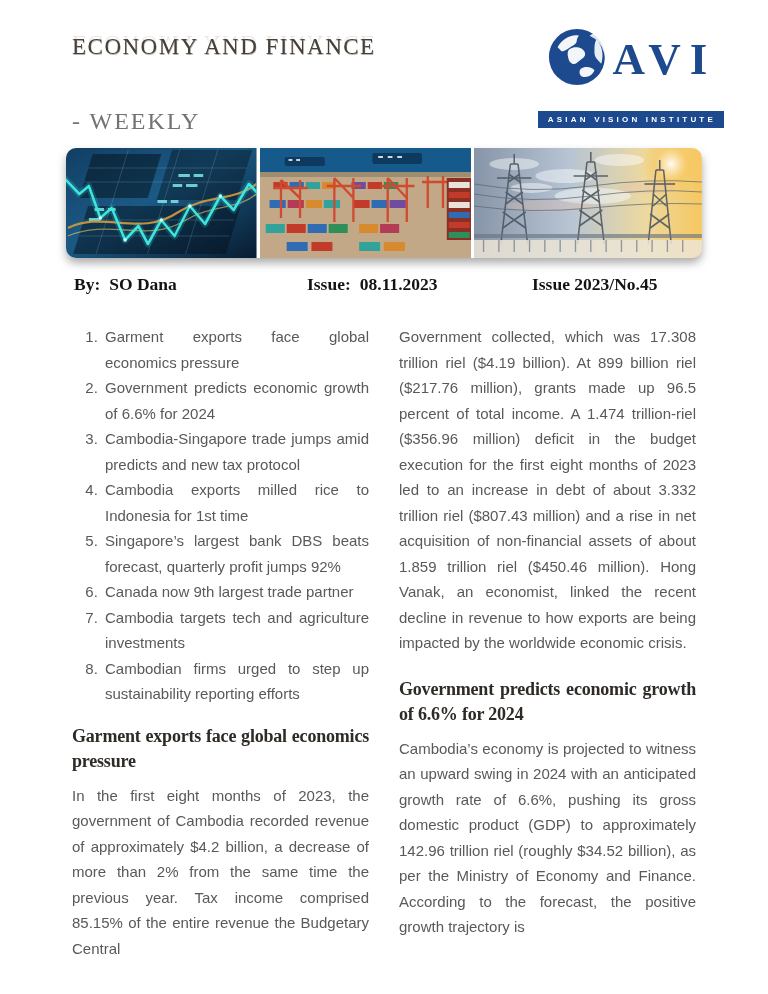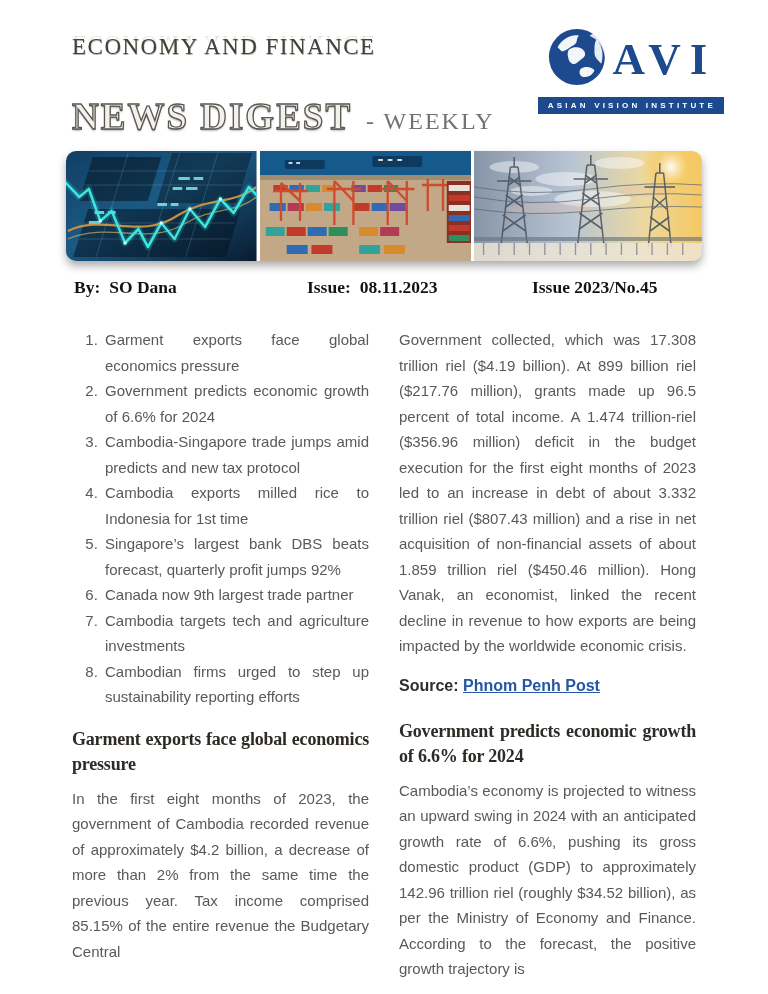--- a/index.html
+++ b/index.html
@@ -39,21 +39,21 @@
   }
 
   
   .logo { display:flex; flex-direction:column; align-items:center; }
   .logo-top { display:flex; align-items:center; gap:5px; }
   .avi-acronym {
     font-family:"Liberation Serif", serif; font-weight:700; font-size:45px;
     color:#1d4a8f; letter-spacing:9px; line-height:1;
   }
   .logo-bar {
-    margin-top:5px; background:#1d4a8f; color:#ffffff; font-weight:700;
+    margin-top:19px; background:#1d4a8f; color:#ffffff; font-weight:700;
     font-size:8px; letter-spacing:3.2px; padding:4px 8px 4px 10px; white-space:nowrap;
   }
 
   
   .banner {
     margin:13px 52px 0 52px; display:flex; gap:3px; background:#fff;
     border-radius:10px; overflow:hidden;
     box-shadow:0 5px 9px rgba(70,70,70,.45);
   }
   .banner svg { display:block; height:110px; }
@@ -95,21 +95,20 @@
 
 <div class="page">
 
   <div class="header">
     <div class="titles">
       <div class="kicker-wrap">
         <div class="kicker">ECONOMY AND FINANCE</div>
         <div class="kicker-reflection">ECONOMY AND FINANCE</div>
       </div>
       <div class="masthead-line">
-        <span class="masthead">NEWS DIGEST</span>
         <span class="weekly">- WEEKLY</span>
       </div>
     </div>
 
     <div class="logo">
       <div class="logo-top">
         <span>
           <svg width="62" height="62" viewBox="0 0 64 64">
             <circle cx="32" cy="32" r="29" fill="#1d4a8f"></circle>
             <path d="M12 22 C16 14 26 8 34 10 C30 14 34 17 28 20 C24 22 20 26 16 26 Z" fill="#ffffff" opacity=".95"></path>
@@ -320,24 +319,20 @@
           <li>Canada now 9th largest trade partner</li>
           <li>Cambodia targets tech and agriculture investments</li>
           <li>Cambodian firms urged to step up sustainability reporting efforts</li>
         </ol>
         <h2 class="article-title">Garment exports face global economics pressure</h2>
         <p class="para">In the first eight months of 2023, the government of Cambodia recorded revenue of approximately $4.2 billion, a decrease of more than 2% from the same time the previous year. Tax income comprised 85.15% of the entire revenue the Budgetary Central</p>
       </div>
 
       <div class="col">
         <p class="para">Government collected, which was 17.308 trillion riel ($4.19 billion). At 899 billion riel ($217.76 million), grants made up 96.5 percent of total income. A 1.474 trillion-riel ($356.96 million) deficit in the budget execution for the first eight months of 2023 led to an increase in debt of about 3.332 trillion riel ($807.43 million) and a rise in net acquisition of non-financial assets of about 1.859 trillion riel ($450.46 million). Hong Vanak, an economist, linked the recent decline in revenue to how exports are being impacted by the worldwide economic crisis.</p>
-        <div class="source-line">
-          <span>Source:</span>
-          <a href="#">Phnom Penh Post</a>
-        </div>
         <h2 class="article-title first-right">Government predicts economic growth of 6.6% for 2024</h2>
         <p class="para">Cambodia’s economy is projected to witness an upward swing in 2024 with an anticipated growth rate of 6.6%, pushing its gross domestic product (GDP) to approximately 142.96 trillion riel (roughly $34.52 billion), as per the Ministry of Economy and Finance. According to the forecast, the positive growth trajectory is</p>
       </div>
 
     </div>
   </div>
 
 </div>
 
 </body></html>

